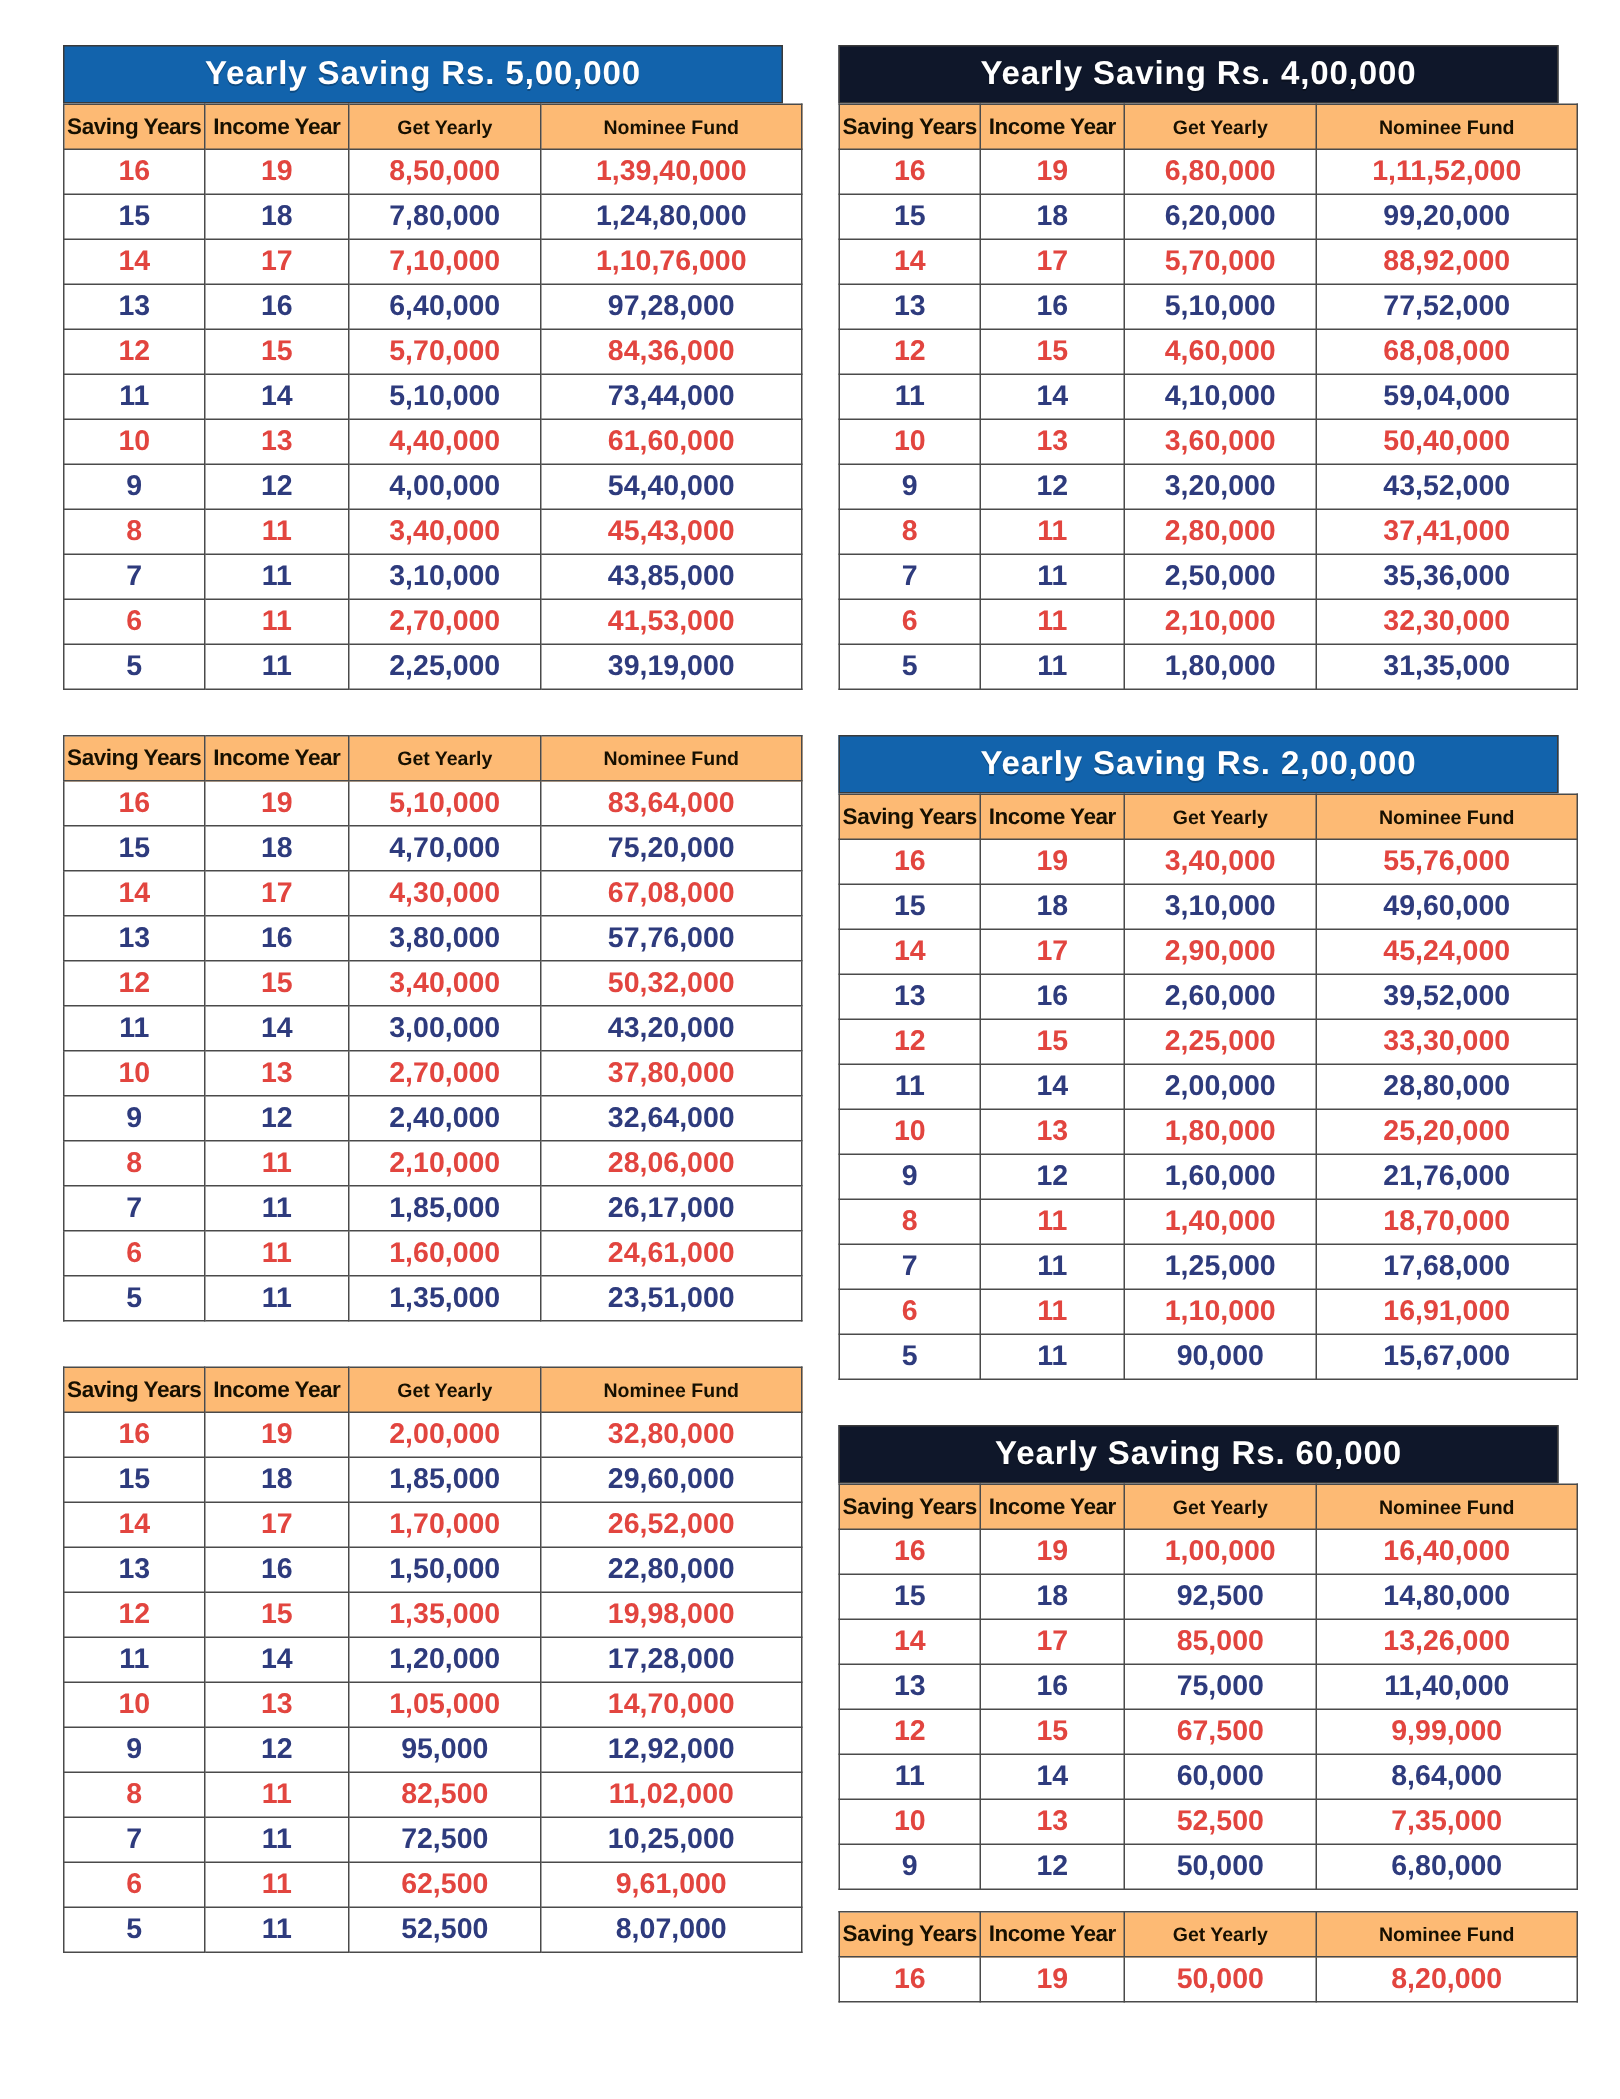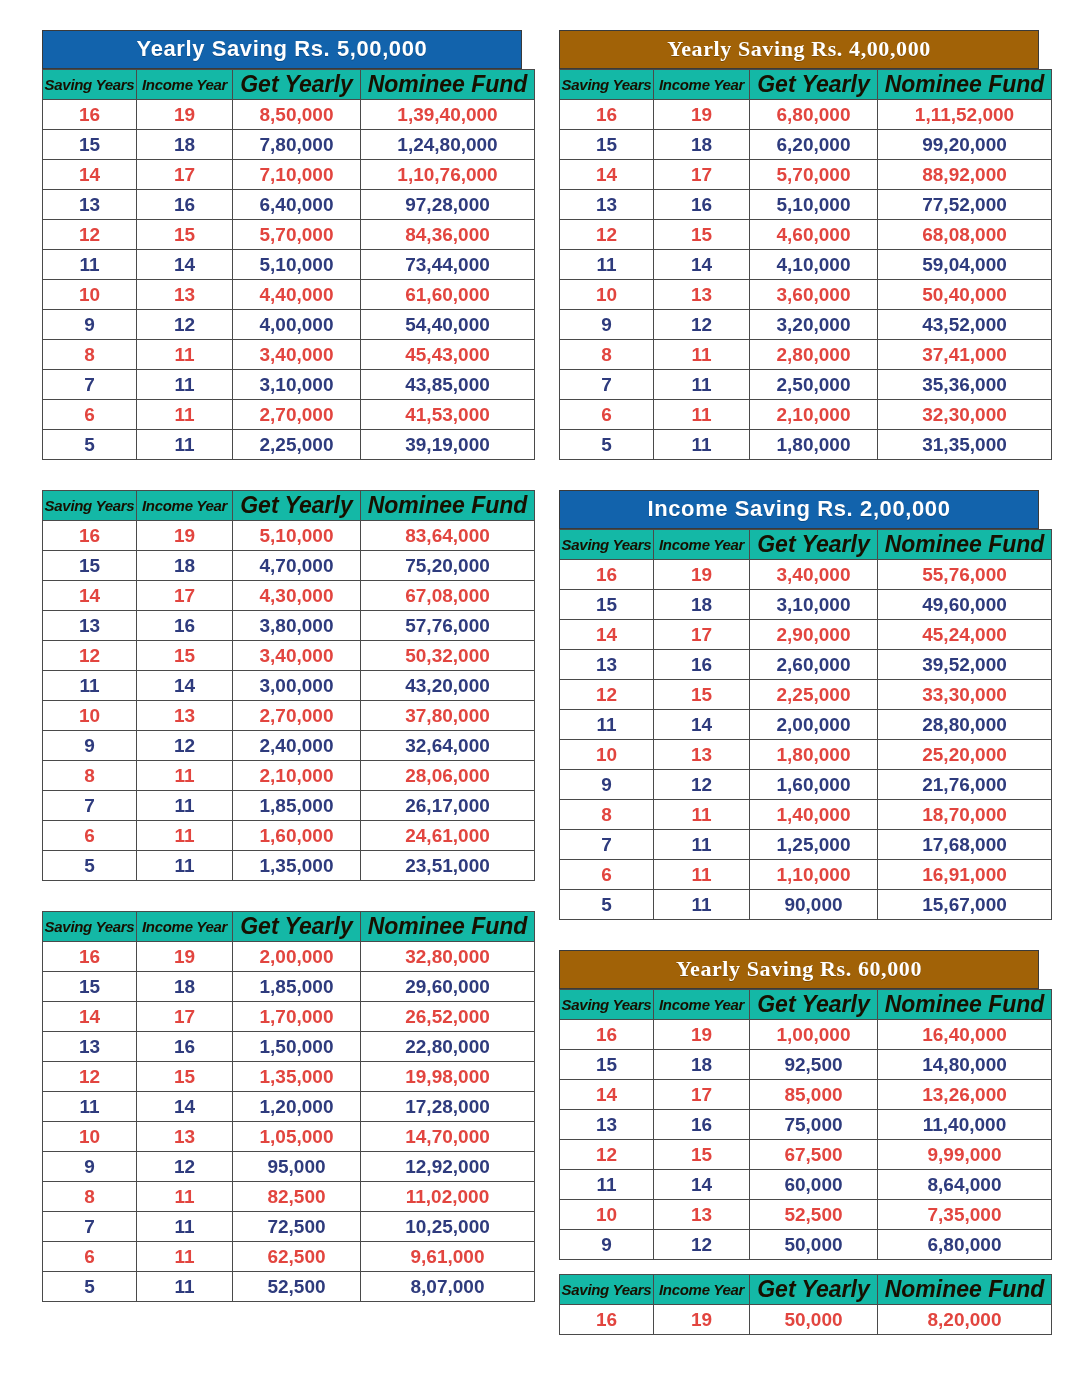--- a/index.html
+++ b/index.html
@@ -46,21 +46,21 @@
     font-size: 22px;
     font-weight: bold;
     letter-spacing: 0.6px;
     padding: 7px 0 8px 0;
     line-height: 1;
     border: 1px solid #3a3a3a;
     box-sizing: border-box;
     text-shadow: 0 1px 0 rgba(0,0,0,0.25);
   }
   .title-blue { background: #1263AC; }
-  .title-red  { background: #a16207; font-family: Liberation Serif, serif; }
+  .title-red  { background: #0f172a; }
 
   table.stbl {
     width: 492px;
     border-collapse: collapse;
     table-layout: fixed;
     background: #ffffff;
   }
   table.stbl td, table.stbl th {
     border: 1px solid #4a4a4a;
     text-align: center;
@@ -68,28 +68,27 @@
     height: 30px;
     box-sizing: border-box;
   }
 
   col.c1 { width: 94px; }
   col.c2 { width: 96px; }
   col.c3 { width: 128px; }
   col.c4 { width: 174px; }
 
   thead th {
-    background: #14b8a6;
+    background: #fdba74;
     color: #171000;
     font-weight: bold;
     height: 28px;
-    font-style: italic;
   }
   th.h-sm { font-size: 15px; letter-spacing: -0.3px; }
-  th.h-lg { font-size: 23px; margin-left: 28px; }
+  th.h-lg { font-size: 13px; margin-left: 28px; }
 
   tbody td {
     font-size: 19px;
     font-weight: bold;
     line-height: 1;
   }
   tr.row-red td  { color: #E2453F; }
   tr.row-blue td { color: #2E3B7D; }
 </style>
 </head>
@@ -464,21 +463,21 @@
               <tr class="row-blue">
                 <td>5</td>
                 <td>11</td>
                 <td>1,80,000</td>
                 <td>31,35,000</td>
               </tr>
             </tbody>
           </table>
         </div>
         <div class="card">
-          <div class="card-title title-blue">Income Saving Rs. 2,00,000</div>
+          <div class="card-title title-blue">Yearly Saving Rs. 2,00,000</div>
           <table class="stbl">
             <colgroup>
               <col class="c1">
               <col class="c2">
               <col class="c3">
               <col class="c4">
             </colgroup>
             <thead>
               <tr>
                 <th class="h-sm">Saving Years</th>

